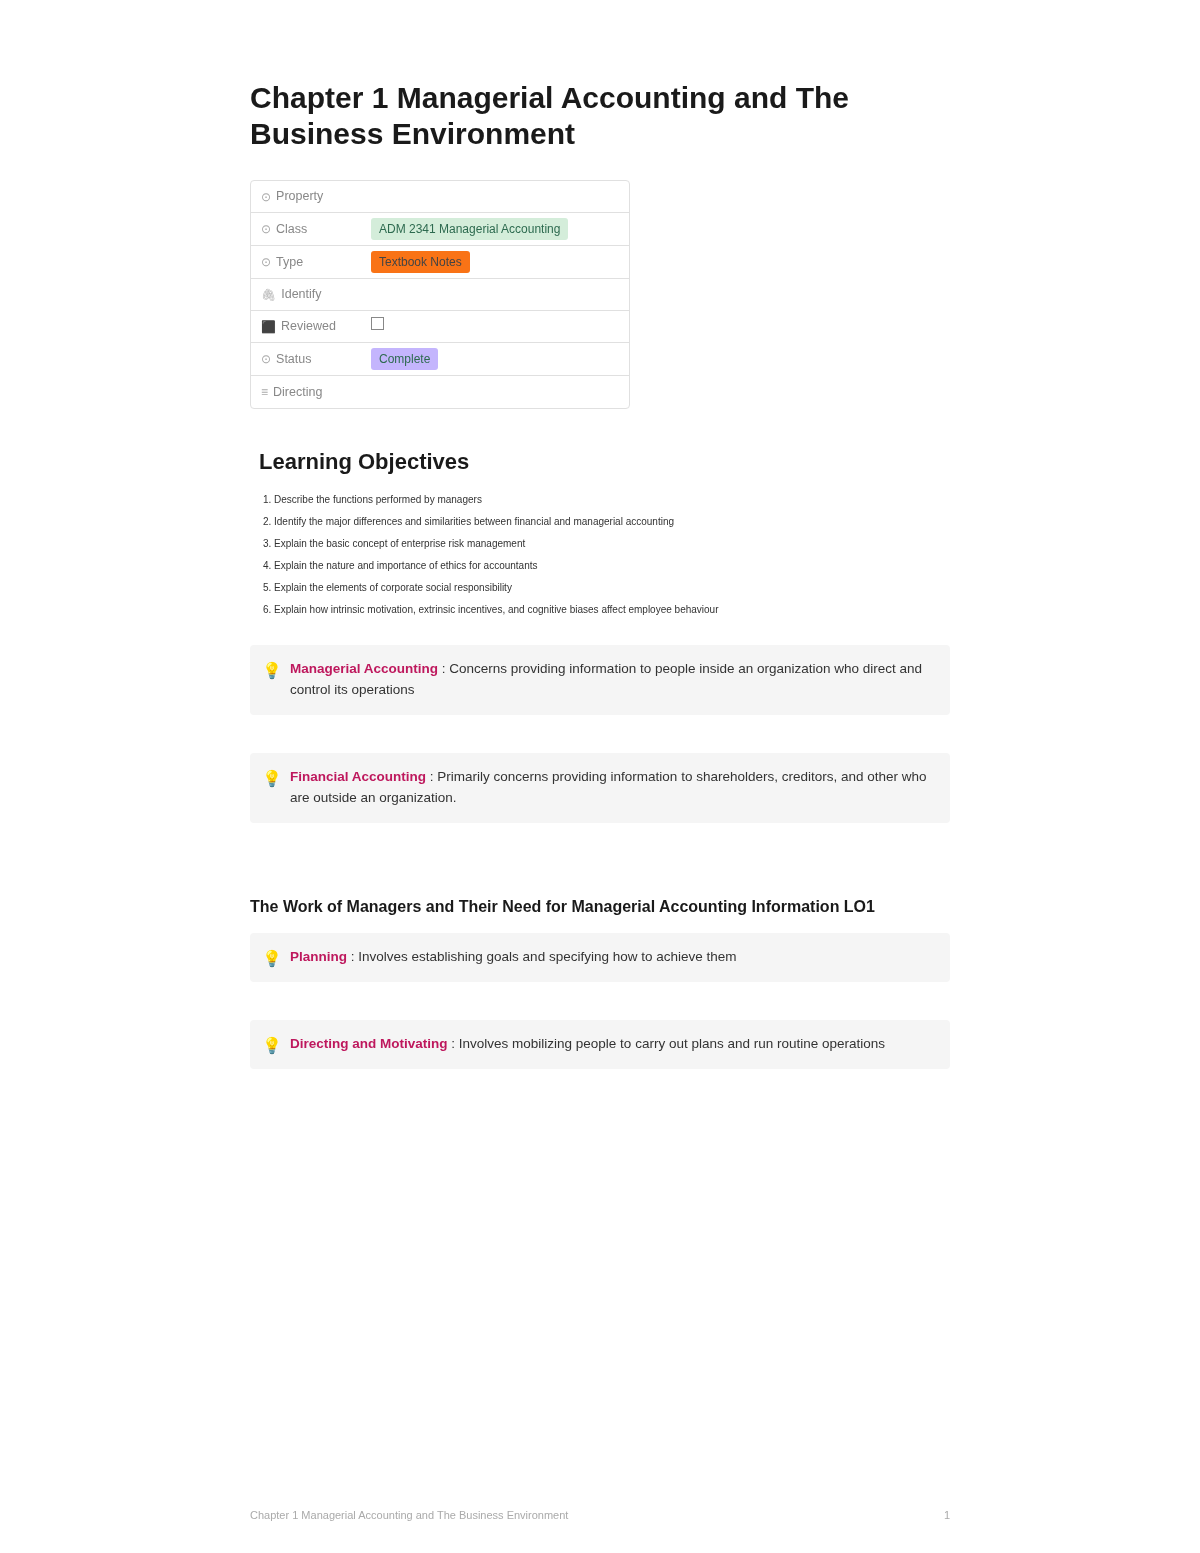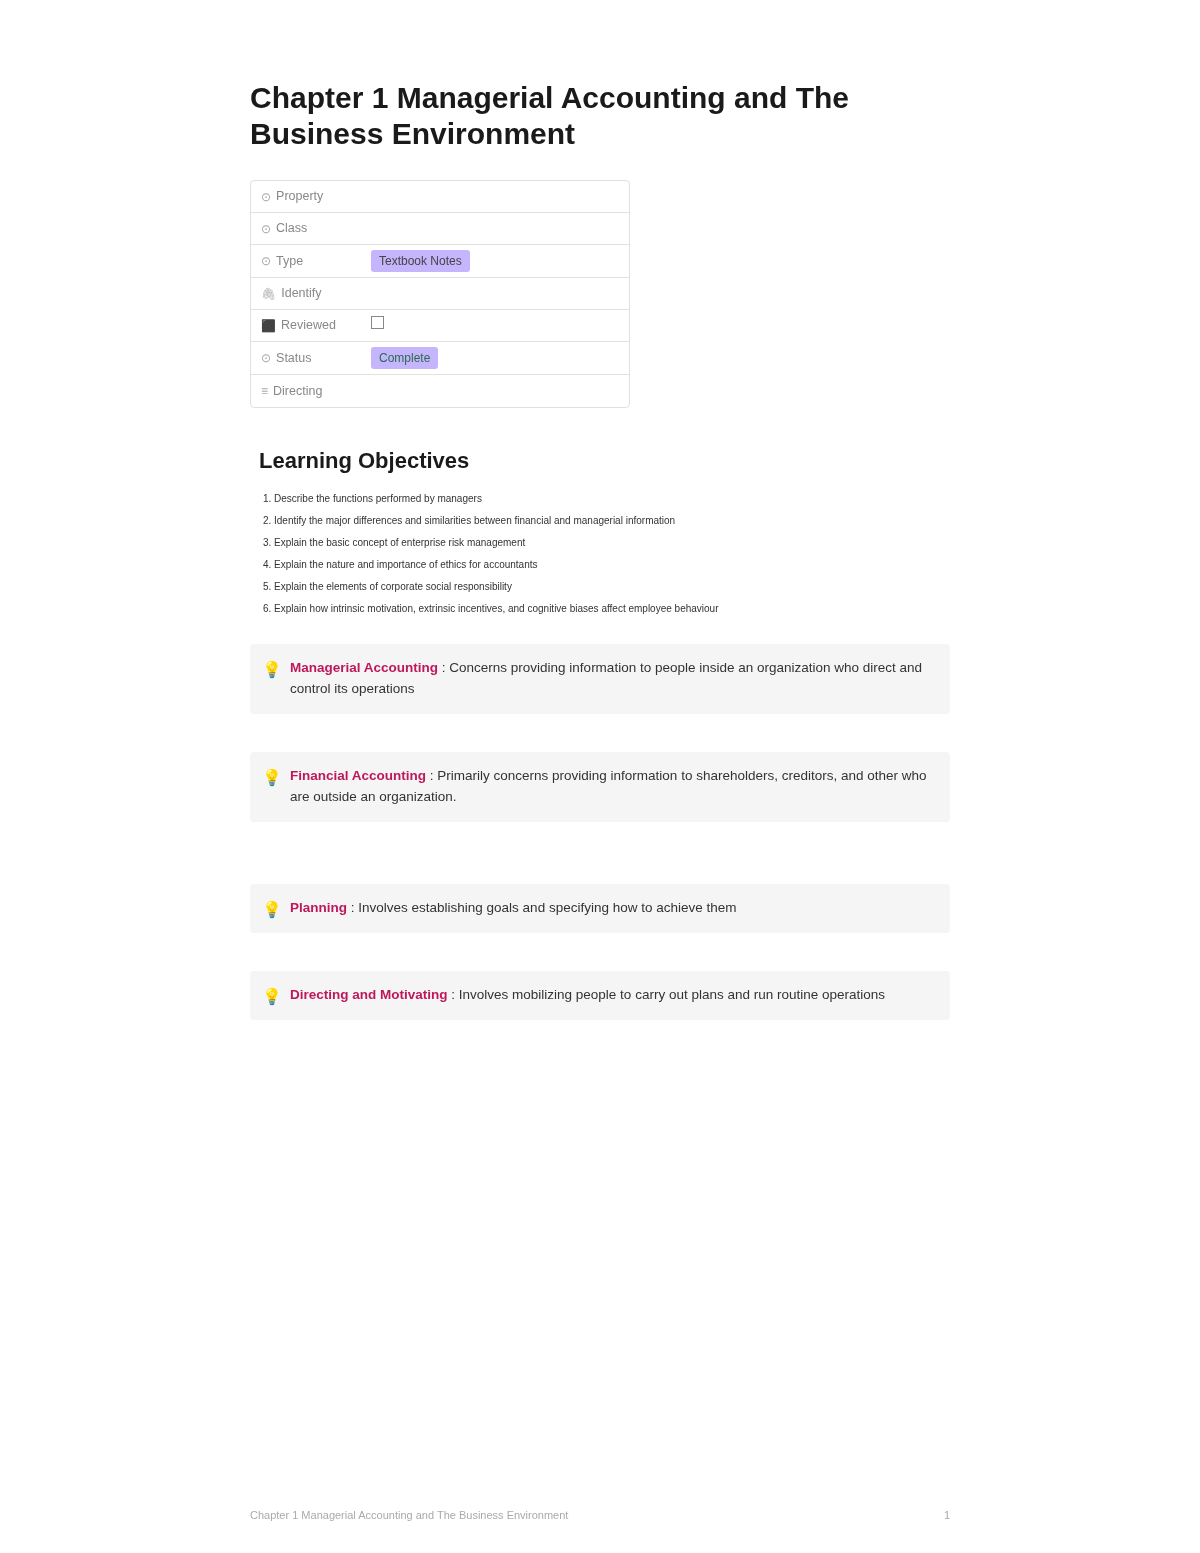--- a/index.html
+++ b/index.html
@@ -79,21 +79,21 @@
       font-size: 12px;
       font-weight: 500;
     }
 
     .tag-green {
       background: #d4edda;
       color: #2d6a4f;
     }
 
     .tag-gray {
-      background: #c4b5fd;
+      background: #f97316;
       color: #444;
     }
 
     .tag-complete {
       background: #c4b5fd;
       color: #2d6a4f;
     }
 
     .checkbox-empty {
       width: 13px;
@@ -204,20 +204,23 @@
         <span class="prop-icon">⊙</span>
         <span>Property</span>
       </div>
     </div>
 
     <div class="prop-row">
       <div class="prop-label">
         <span class="prop-icon">⊙</span>
         <span>Class</span>
       </div>
+      <div class="prop-value">
+        <span class="tag tag-green">ADM 2341 Managerial Accounting</span>
+      </div>
     </div>
 
     <div class="prop-row">
       <div class="prop-label">
         <span class="prop-icon">⊙</span>
         <span>Type</span>
       </div>
       <div class="prop-value">
         <span class="tag tag-gray">Textbook Notes</span>
       </div>
@@ -258,21 +261,21 @@
       </div>
       <div class="prop-value"></div>
     </div>
 
   </div>
 
   <h2 class="section-heading">Learning Objectives</h2>
 
   <ol class="learning-list">
     <li>Describe the functions performed by managers</li>
-    <li>Identify the major differences and similarities between financial and managerial information</li>
+    <li>Identify the major differences and similarities between financial and managerial accounting</li>
     <li>Explain the basic concept of enterprise risk management</li>
     <li>Explain the nature and importance of ethics for accountants</li>
     <li>Explain the elements of corporate social responsibility</li>
     <li>Explain how intrinsic motivation, extrinsic incentives, and cognitive biases affect employee behaviour</li>
   </ol>
 
   <div class="info-card">
     <span class="bulb-icon">💡</span>
     <span class="term-link">Managerial Accounting</span>
     <span>: Concerns providing information to people inside an organization who direct and control its operations</span>
@@ -282,20 +285,21 @@
 
   <div class="info-card">
     <span class="bulb-icon">💡</span>
     <span class="term-link">Financial Accounting</span>
     <span>: Primarily concerns providing information to shareholders, creditors, and other who are outside an organization.</span>
   </div>
 
   <div class="spacer"></div>
   <div class="spacer"></div>
 
+  <h3 class="subsection-heading">The Work of Managers and Their Need for Managerial Accounting Information LO1</h3>
 
   <div class="info-card">
     <span class="bulb-icon">💡</span>
     <span class="term-link">Planning</span>
     <span>: Involves establishing goals and specifying how to achieve them</span>
   </div>
 
   <div class="spacer"></div>
 
   <div class="info-card">

